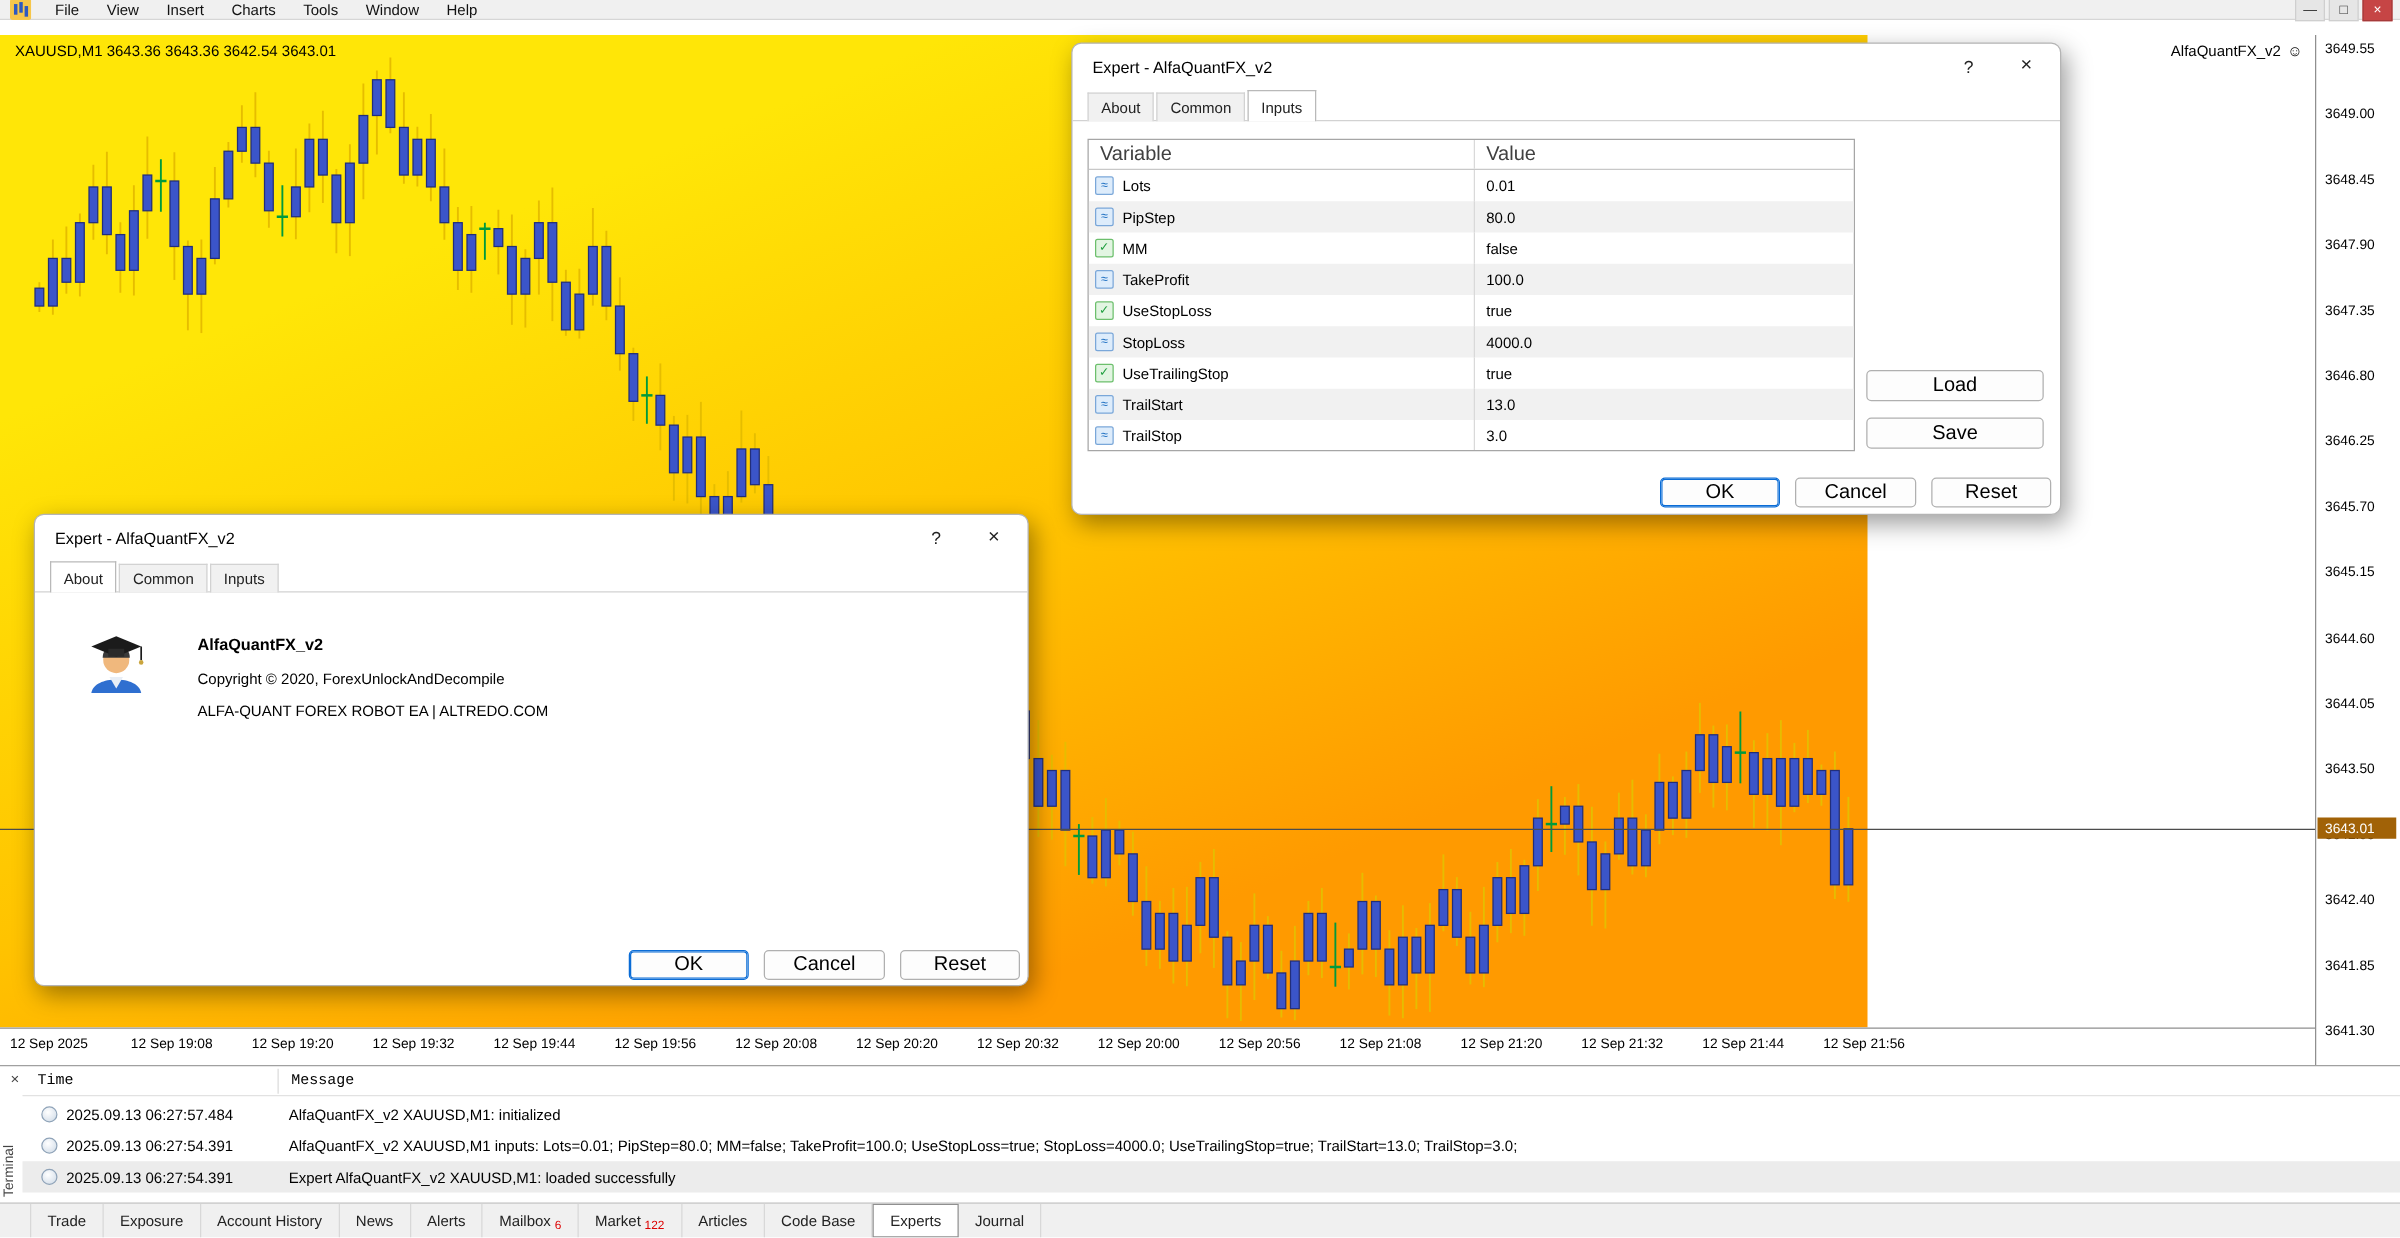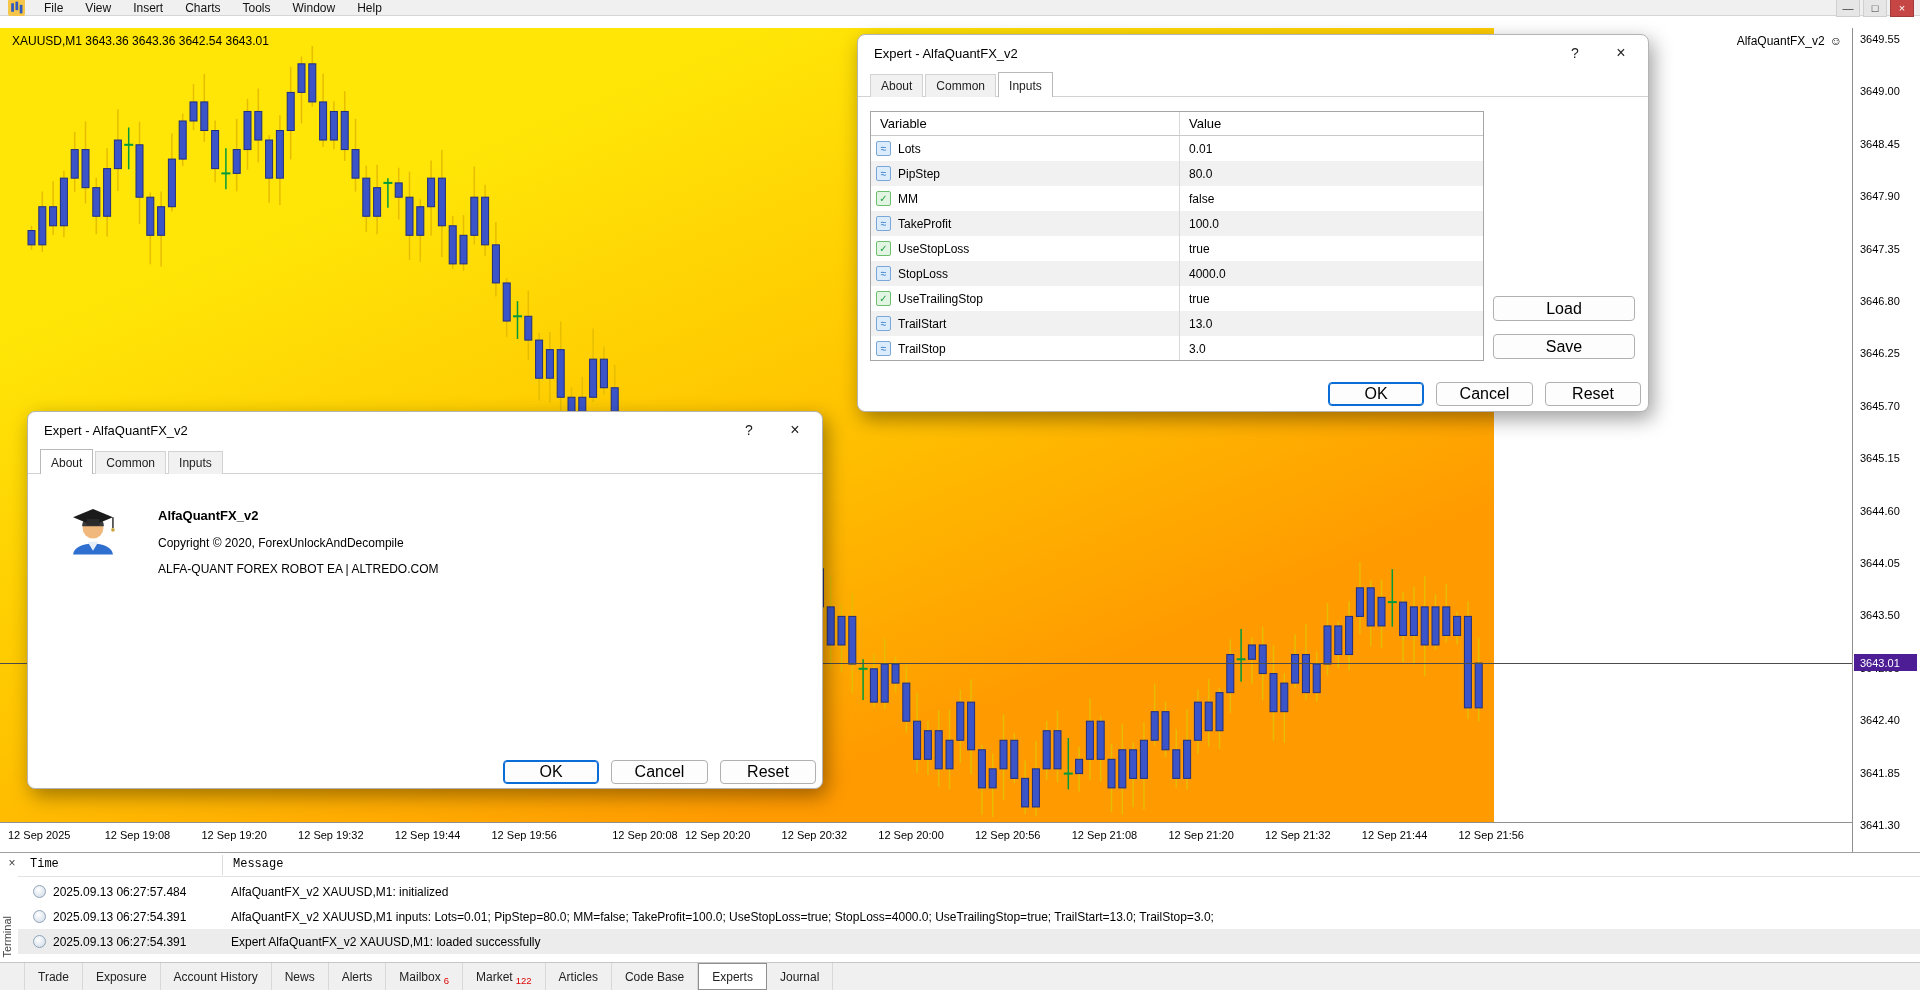--- a/index.html
+++ b/index.html
@@ -19,21 +19,21 @@
   #plot-gradient { position:absolute; left:0; top:0; width:1494px; height:794px;
     background:linear-gradient(158deg, #ffe607 22%, #ffc300 52%, #ff9a00 78%); }
   #candles-svg { position:absolute; left:0; top:0; width:1852px; height:794px; }
   #price-line { position:absolute; left:0; top:635px; width:1852px; height:1px; background:#4c4c4c; }
   #ohlc-header { position:absolute; left:12px; top:6px; font-size:12px; color:#000; }
   #ea-label { position:absolute; right:78px; top:6px; font-size:12px; color:#000; display:flex; gap:5px; align-items:center; }
   #time-axis { position:absolute; left:0; top:794px; width:1852px; height:30px; background:#fff; border-top:1px solid #8f8f8f; }
   .time-label { position:absolute; top:6px; font-size:11px; color:#000; white-space:nowrap; }
   #price-axis { position:absolute; right:0; top:0; width:68px; height:824px; background:#fff; border-left:1px solid #8f8f8f; }
   .price-label { position:absolute; left:7px; font-size:11px; color:#000; }
-  #price-tag { position:absolute; left:1px; right:3px; top:626px; height:17px; background:#4c1d95; color:#fff; font-size:11px; display:flex; align-items:center; padding-left:6px; }
+  #price-tag { position:absolute; left:1px; right:3px; top:626px; height:17px; background:#a16207; color:#fff; font-size:11px; display:flex; align-items:center; padding-left:6px; }
 
   
   .dialog { position:absolute; background:#fff; border:1px solid #b4b4b4; border-radius:8px; box-shadow:4px 7px 20px rgba(0,0,0,.38); z-index:20; }
   #dlg-about  { left:27px;  top:411px; width:796px; height:378px; }
   #dlg-inputs { left:857px; top:34px;  width:792px; height:378px; }
   .dlg-titlebar { position:absolute; top:0; left:0; right:0; height:36px; display:flex; align-items:center; padding:0 10px 0 16px; }
   .dlg-title { font-size:13px; color:#000; }
   .dlg-help  { margin-left:auto; width:30px; height:26px; display:flex; align-items:center; justify-content:center; font-size:14px; color:#222; }
   .dlg-close { width:34px; height:26px; display:flex; align-items:center; justify-content:center; font-size:16px; color:#222; margin-left:14px; }
   .dlg-tabs { position:absolute; top:36px; left:0; right:0; height:26px; display:flex; align-items:flex-end; padding:0 12px; border-bottom:1px solid #d2d2d2; }
@@ -44,21 +44,21 @@
   .btn.default { border:1px solid #0a6cd6; box-shadow:inset 0 0 0 1px #0a6cd6; }
 
   
   #grad-icon { position:absolute; left:36px; top:88px; width:58px; height:58px; }
   .about-name { position:absolute; left:130px; top:96px;  font-size:13px; font-weight:bold; color:#000; }
   .about-copy { position:absolute; left:130px; top:124px; font-size:12px; color:#000; }
   .about-desc { position:absolute; left:130px; top:150px; font-size:12px; color:#000; }
 
   
   #params-table { position:absolute; left:12px; top:76px; width:614px; height:250px; border:1px solid #a6a6a6; background:#fff; overflow:hidden; }
-  .params-header { display:flex; height:24px; align-items:center; border-bottom:1px solid #c8c8c8; font-size:13px; color:#000000; }
+  .params-header { display:flex; height:24px; align-items:center; border-bottom:1px solid #c8c8c8; font-size:16px; color:#404040; }
   .col-variable { width:309px; padding-left:9px; border-right:1px solid #d9d9d9; height:100%; display:flex; align-items:center; }
   .col-value { flex:1; padding-left:9px; height:100%; display:flex; align-items:center; }
   .param-row { display:flex; height:25px; align-items:center; font-size:12px; color:#000; }
   .param-row.alt { background:#f1f1f1; }
   .param-name-cell { width:309px; height:100%; display:flex; align-items:center; border-right:1px solid #d9d9d9; padding-left:5px; }
   .param-value-cell { flex:1; padding-left:9px; }
   .param-icon { display:inline-block; width:15px; height:15px; border-radius:2px; margin-right:7px; font-size:10px; line-height:14px; text-align:center; }
   .param-icon.numeric { background:#ddecfb; border:1px solid #7aa7d9; color:#1d6fc2; }
   .param-icon.bool    { background:#e2f5e2; border:1px solid #6cbf6c; color:#1e9e3e; }
 
@@ -392,21 +392,21 @@
       <span>AlfaQuantFX_v2</span>
       <span>☺</span>
     </div>
     <div id="time-axis">
         <div class="time-label" style="left: 8px;">12 Sep 2025</div>
         <div class="time-label" style="left: 104.7px;">12 Sep 19:08</div>
         <div class="time-label" style="left: 201.4px;">12 Sep 19:20</div>
         <div class="time-label" style="left: 298.1px;">12 Sep 19:32</div>
         <div class="time-label" style="left: 394.8px;">12 Sep 19:44</div>
         <div class="time-label" style="left: 491.5px;">12 Sep 19:56</div>
-        <div class="time-label" style="left: 588.2px; margin-left: 24px;">12 Sep 20:08</div>
+        <div class="time-label" style="left: 588.2px;">12 Sep 20:08</div>
         <div class="time-label" style="left: 684.9px;">12 Sep 20:20</div>
         <div class="time-label" style="left: 781.6px;">12 Sep 20:32</div>
         <div class="time-label" style="left: 878.3px;">12 Sep 20:00</div>
         <div class="time-label" style="left: 975px;">12 Sep 20:56</div>
         <div class="time-label" style="left: 1071.7px;">12 Sep 21:08</div>
         <div class="time-label" style="left: 1168.4px;">12 Sep 21:20</div>
         <div class="time-label" style="left: 1265.1px;">12 Sep 21:32</div>
         <div class="time-label" style="left: 1361.8px;">12 Sep 21:44</div>
         <div class="time-label" style="left: 1458.5px;">12 Sep 21:56</div>
       </div>

